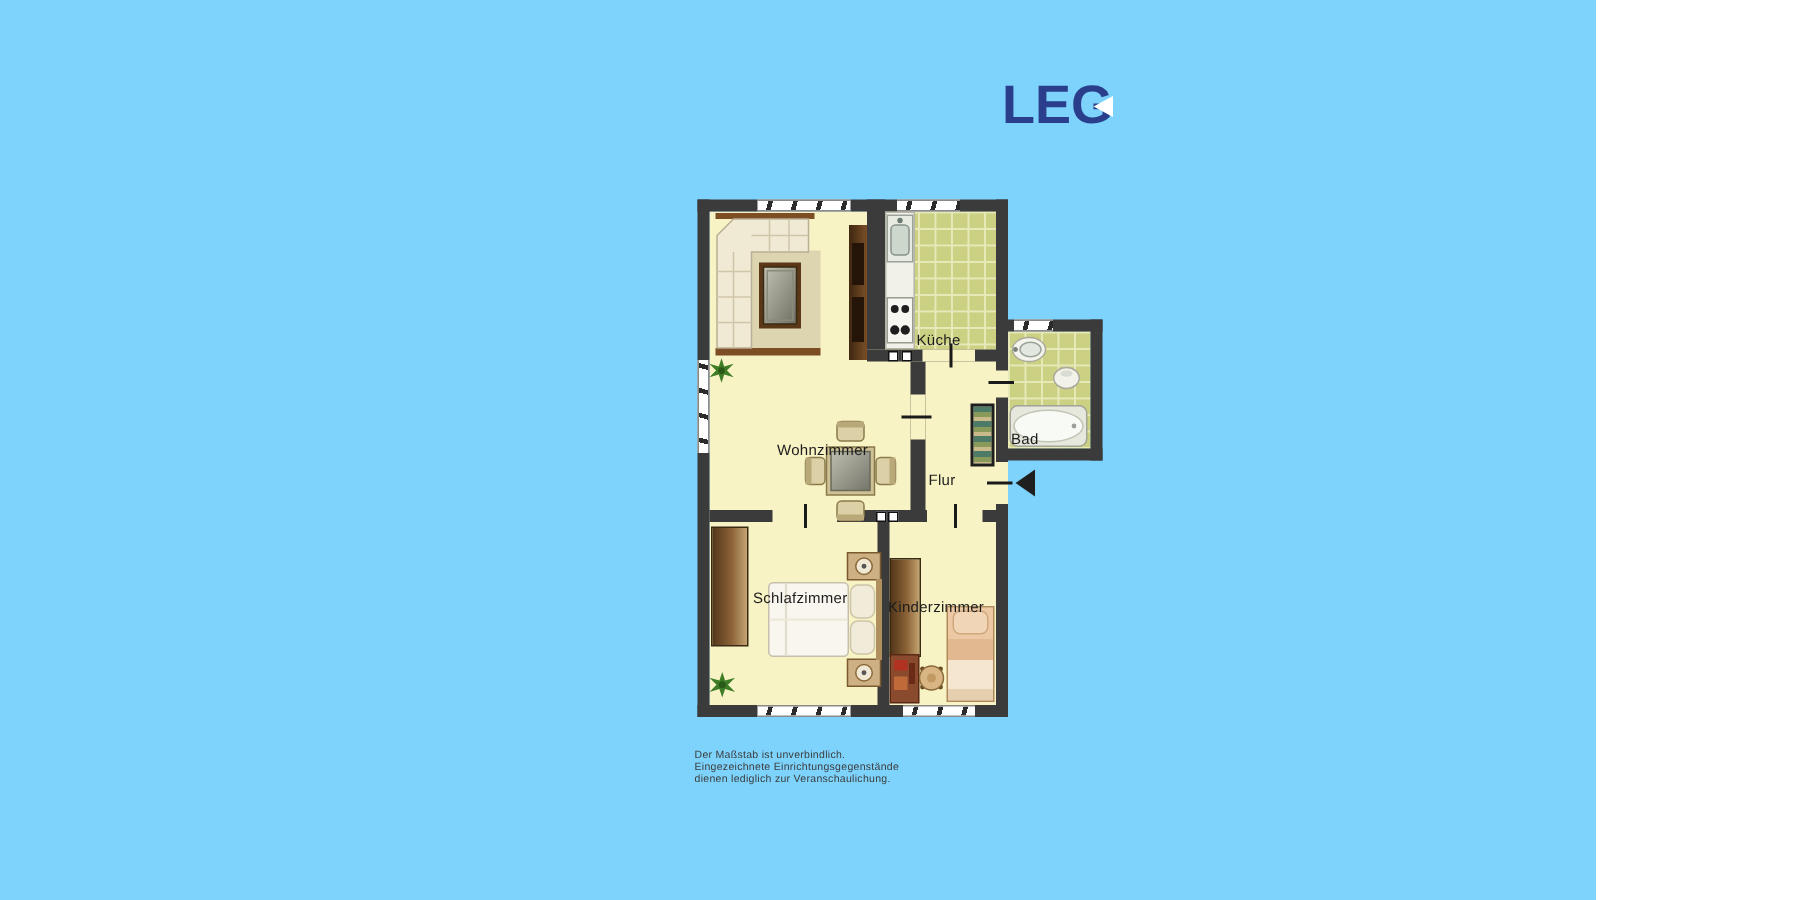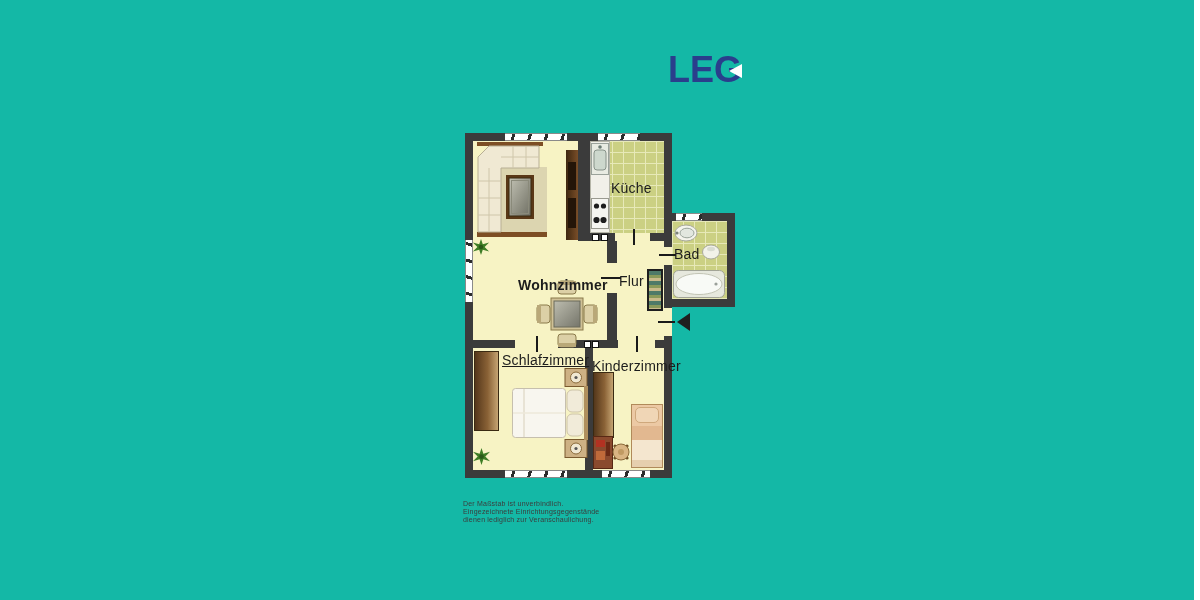--- a/index.html
+++ b/index.html
@@ -1,18 +1,18 @@
 <!DOCTYPE html>
 <html><head>
 <meta charset="utf-8">
 <style>
   * { margin:0; padding:0; box-sizing:border-box; }
   html,body { background:#fff; }
   .canvas {
-    position:relative; width:1194px; height:600px; background:#14b8a6;
+    position:relative; width:1064px; height:600px; background:#7dd3fc;
     font-family:"Liberation Sans", sans-serif; overflow:hidden;
   }
   .abs { position:absolute; }
   .wall { position:absolute; background:#3b3b3b; }
   .floor { position:absolute; background:#f7f3c4; }
   .tiles {
     position:absolute; background-color:#cbd083;
     background-image:
       linear-gradient(#e7e9b8 1px, transparent 1px),
       linear-gradient(90deg,#e7e9b8 1px, transparent 1px);
@@ -21,22 +21,22 @@
   .opening { position:absolute; background:#f7f3c4; }
   .win { position:absolute; background:#fff; overflow:hidden; }
   .win.h { border-top:1px solid #8a8a8a; border-bottom:1px solid #8a8a8a; }
   .win.v { border-left:1px solid #8a8a8a; border-right:1px solid #8a8a8a; }
   .win.h::before { content:''; position:absolute; inset:0;
     background:repeating-linear-gradient(105deg, transparent 0 7px, #2b2b2b 7px 10px, transparent 10px 16px); }
   .win.v::before { content:''; position:absolute; inset:0;
     background:repeating-linear-gradient(15deg, transparent 0 7px, #2b2b2b 7px 10px, transparent 10px 16px); }
   .tick { position:absolute; background:#1a1a1a; }
   .chimney { position:absolute; width:7px; height:7px; background:#fff; border:1px solid #111; }
-  .room-label { position:absolute; font-size:14px; line-height:10px; color:#1c1c1c;
-    letter-spacing:0.2px; white-space:nowrap; }
+  .room-label { position:absolute; font-size:10px; line-height:10px; color:#1c1c1c;
+    letter-spacing:0.2px; white-space:nowrap;margin-top:40px; }
   .wardrobe { position:absolute; border:1px solid #3a2a12;
     background:linear-gradient(90deg,#54371b 0%,#8a6236 55%,#c5a472 100%); }
   .shelf-unit { position:absolute; background:linear-gradient(90deg,#3e2710,#7a4e28); }
   .shelf-unit::before, .shelf-unit::after { content:''; position:absolute; left:2px; width:8px; background:#241508; }
   .shelf-unit::before { top:12px; height:28px; }
   .shelf-unit::after { top:48px; height:30px; }
   .hall-shelf { position:absolute; border:2px solid #1e1e1e;
     background:repeating-linear-gradient(180deg,#4e7a68 0 4px,#8a9a5a 4px 7px,#caba8a 7px 10px); }
   .kid-bed { position:absolute; border:1px solid #b08a5a;
     background:linear-gradient(180deg,#ecc9a4 0 34%, #e2b890 34% 56%, #f4e6cf 56% 88%, #e6cfae 88% 100%); }
@@ -213,25 +213,25 @@
     <circle cx="22" cy="24" r="1.6" fill="#6a4a22"></circle>
       <circle cx="34" cy="24" r="1.6" fill="#6a4a22"></circle>
     <circle cx="28" cy="18" r="8" fill="#d9b583" stroke="#8a6a3a"></circle>
     <circle cx="28" cy="18" r="3" fill="#c09a62"></circle>
   </svg>
 
   <div class="kid-bed" style="left:631px; top:404px; width:32px; height:64px;">
     <div class="pillow"></div>
   </div>
 
-  <div class="room-label" style="left:518px; top:280px;font-weight:bold;">Wohnzimmer</div>
+  <div class="room-label" style="left:518px; top:256px;">Wohnzimmer</div>
   <div class="room-label" style="left:611px; top:183px;">Küche</div>
   <div class="room-label" style="left:674px; top:249px;">Bad</div>
   <div class="room-label" style="left:619px; top:276px;text-align:right;">Flur</div>
-  <div class="room-label" style="left:502px; top:355px;text-decoration:underline;">Schlafzimmer</div>
+  <div class="room-label" style="left:502px; top:355px;">Schlafzimmer</div>
   <div class="room-label" style="left:592px; top:361px;">Kinderzimmer</div>
 
   <div class="disclaimer">
     <div>Der Maßstab ist unverbindlich.</div>
     <div>Eingezeichnete Einrichtungsgegenstände</div>
     <div>dienen lediglich zur Veranschaulichung.</div>
   </div>
 
 </div>
 

